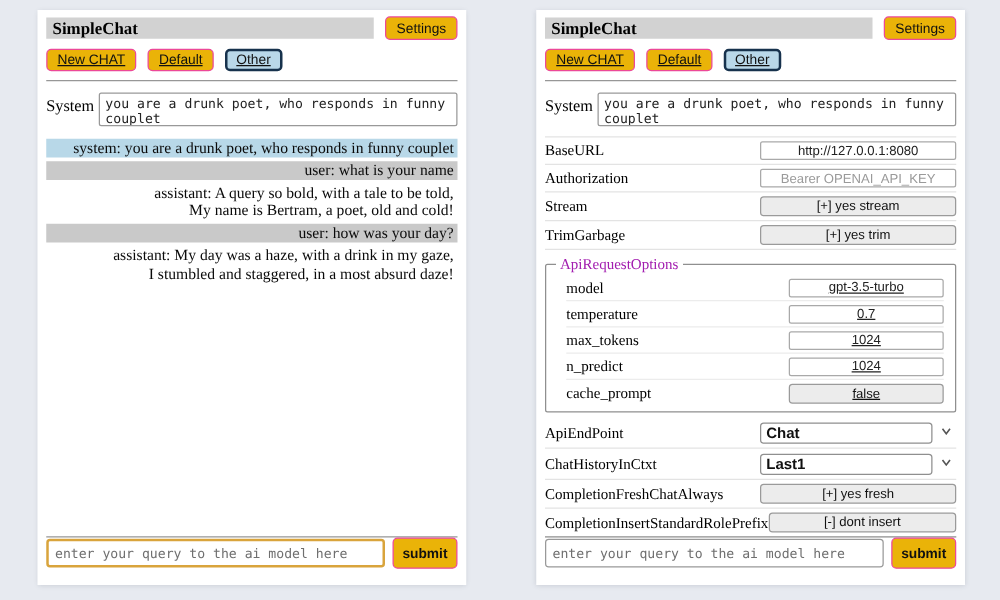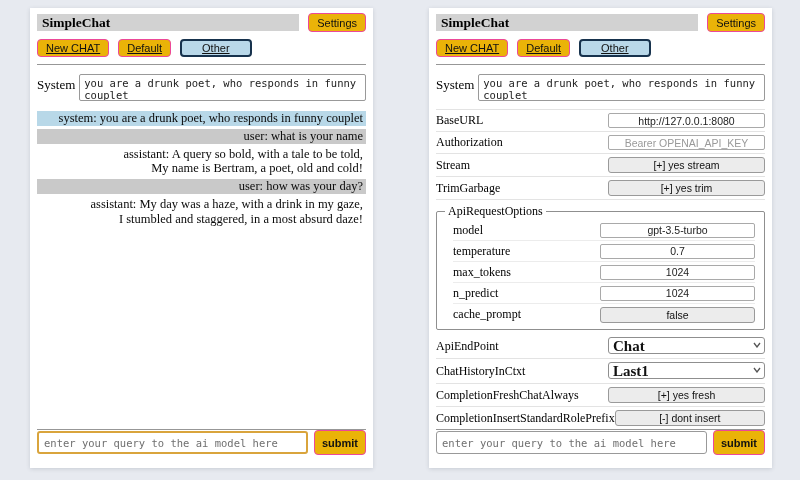--- a/index.html
+++ b/index.html
@@ -43,21 +43,21 @@
     padding: 2px 8px;
     color: #111;
     cursor: pointer;
   }
   .settings-btn { height: 19px; margin-top: -1px; }
   .sessions-row { display: flex; gap: 9px; margin-top: 7px; }
   .session-btn { height: 18px; text-decoration: underline; }
   .session-btn.selected {
     background: #b9d8e9;
     border: 2px solid #17324d;
-    padding: 1px 20px;
+    padding: 1px 7px;
   }
   hr.rule {
     border: none;
     border-top: 1px solid #979797;
     margin: 7px 0 0 0;
   }
 
   
   .system-row { display: flex; gap: 4px; margin-top: 9px; align-items: flex-start; }
   .system-label { font-size: 13px; padding-top: 3px; color: #000; }
@@ -125,27 +125,27 @@
     background: #ececec;
     border: 1px solid #9a9a9a;
     border-radius: 3px;
     font-size: 10.5px;
     line-height: 14px;
   }
   .select-wrap { position: relative; width: 157px; }
   .s-select {
     -webkit-appearance: none;
     appearance: none;
-    width: 157px;
+    width: 138px;
     height: 17px;
     background: #fff;
     border: 1px solid #8f8f8f;
     border-radius: 3px;
-    font-family: Liberation Serif, serif;
-    font-size: 15px;
+    font-family: Liberation Sans, sans-serif;
+    font-size: 12px;
     font-weight: bold;
     padding: 0 16px 0 4px;
     color: #111;
     outline: none;
   }
   .chevron {
     position: absolute;
     right: 4px;
     top: 5px;
     width: 8px;
@@ -155,25 +155,25 @@
   fieldset.api-options {
     border: 1px solid #8f8f8f;
     border-radius: 2px;
     margin: 4px 0;
     padding: 1px 9px 4px 16px;
   }
   fieldset.api-options legend {
     font-size: 12px;
     padding: 0 3px;
     margin-left: -8px;
-    color: #000000;
+    color: #a21caf;
   }
   fieldset .settings-row { border-bottom: 1px solid #ececec; padding: 2.5px 0; min-height: 20px; }
   fieldset .settings-row:last-child { border-bottom: none; }
-  fieldset .s-input, fieldset .toggle-btn { width: 155px; }
+  fieldset .s-input, fieldset .toggle-btn { width: 124px; text-decoration: underline; }
 
   
   .panel-footer {
     position: absolute;
     left: 7px;
     right: 7px;
     bottom: 13px;
   }
   .footer-rule { margin-bottom: 8px; border-top: 1px solid #9a9a9a; }
   .footer-row { display: flex; gap: 6px; align-items: center; }

